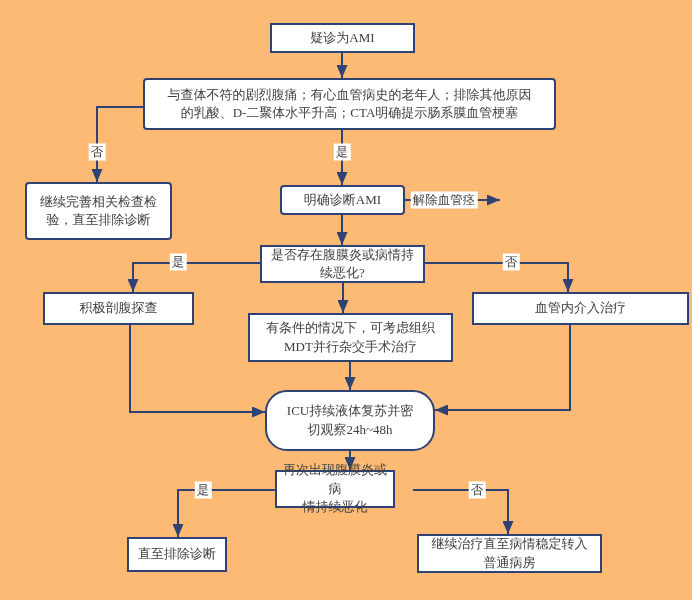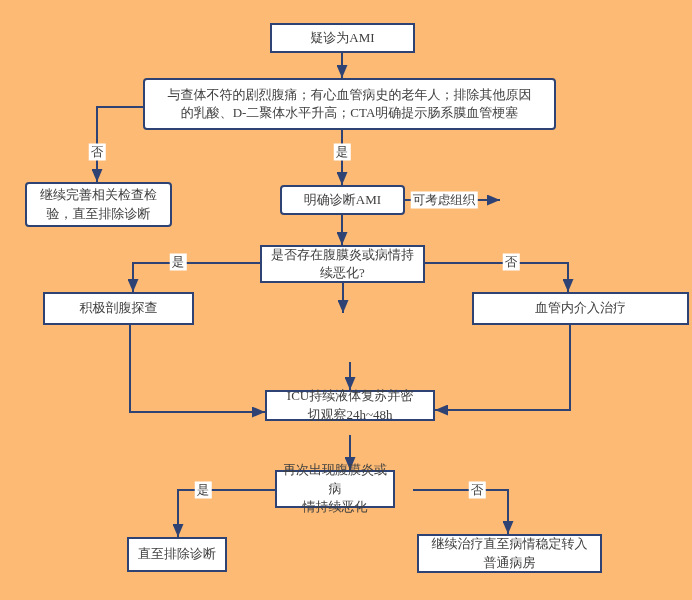--- a/index.html
+++ b/index.html
@@ -18,28 +18,28 @@
   }
   .rounded{border-radius:4px;}
   .elabel{
     position:absolute;transform:translate(-50%,-50%);
     background:#ffffff;color:#404040;font-size:12.5px;
     padding:0 2px;white-space:nowrap;
   }
   
   #n-suspect      {left:270px;top:23px; width:145px;height:30px;}
   #n-criteria     {left:143px;top:78px; width:413px;height:52px;}
-  #n-continue     {left:25px; top:182px;width:147px;height:45px;}
+  #n-continue     {left:25px; top:182px;width:147px;height:58px;}
   #n-diagnosed    {left:280px;top:185px;width:125px;height:30px;}
   #n-general      {left:500px;top:168px;width:160px;height:64px;}
   #n-decision1    {left:260px;top:245px;width:165px;height:38px;}
   #n-laparotomy   {left:43px; top:292px;width:151px;height:33px;}
   #n-endovascular {left:472px;top:292px;width:217px;height:33px;}
   #n-mdt          {left:248px;top:313px;width:205px;height:49px;}
-  #n-icu          {left:265px;top:390px;width:170px;height:31px;}
+  #n-icu          {left:265px;top:390px;width:170px;height:61px;border-radius:22px;}
   #n-decision2    {left:275px;top:470px;width:120px;height:38px;}
   #n-relap        {left:127px;top:537px;width:100px;height:35px;}
   #n-ward         {left:417px;top:534px;width:185px;height:39px;}
   
   #l-e1 {left:97px; top:152px;}
   #l-e2 {left:342px;top:152px;}
   #l-e3 {left:444px;top:200px;}
   #l-e5 {left:178px;top:262px;}
   #l-e6 {left:511px;top:262px;}
   #l-e12{left:203px;top:490px;}
@@ -75,29 +75,31 @@
   <div class="node" id="n-suspect">疑诊为AMI</div>
   <div class="node rounded" id="n-criteria">与查体不符的剧烈腹痛；有心血管病史的老年人；排除其他原因
 的乳酸、D-二聚体水平升高；CTA明确提示肠系膜血管梗塞</div>
   <div class="node rounded" id="n-continue">继续完善相关检查检
 验，直至排除诊断</div>
   <div class="node rounded" id="n-diagnosed">明确诊断AMI</div>
   <div class="node" id="n-decision1">是否存在腹膜炎或病情持
 续恶化?</div>
   <div class="node" id="n-laparotomy">积极剖腹探查</div>
   <div class="node" id="n-endovascular">血管内介入治疗</div>
+  <div class="node" id="n-mdt">有条件的情况下，可考虑组织
+MDT并行杂交手术治疗</div>
   <div class="node" id="n-icu">ICU持续液体复苏并密
 切观察24h~48h</div>
   <div class="node" id="n-decision2">再次出现腹膜炎或病
 情持续恶化</div>
   <div class="node" id="n-relap">直至排除诊断</div>
   <div class="node" id="n-ward">继续治疗直至病情稳定转入
 普通病房</div>
 
   <span class="elabel" id="l-e1">否</span>
   <span class="elabel" id="l-e2">是</span>
-  <span class="elabel" id="l-e3">可考虑组织</span>
+  <span class="elabel" id="l-e3">解除血管痉</span>
   <span class="elabel" id="l-e5">是</span>
   <span class="elabel" id="l-e6">否</span>
   <span class="elabel" id="l-e12">是</span>
   <span class="elabel" id="l-e13">否</span>
 
 </div>
 
 </body></html>

